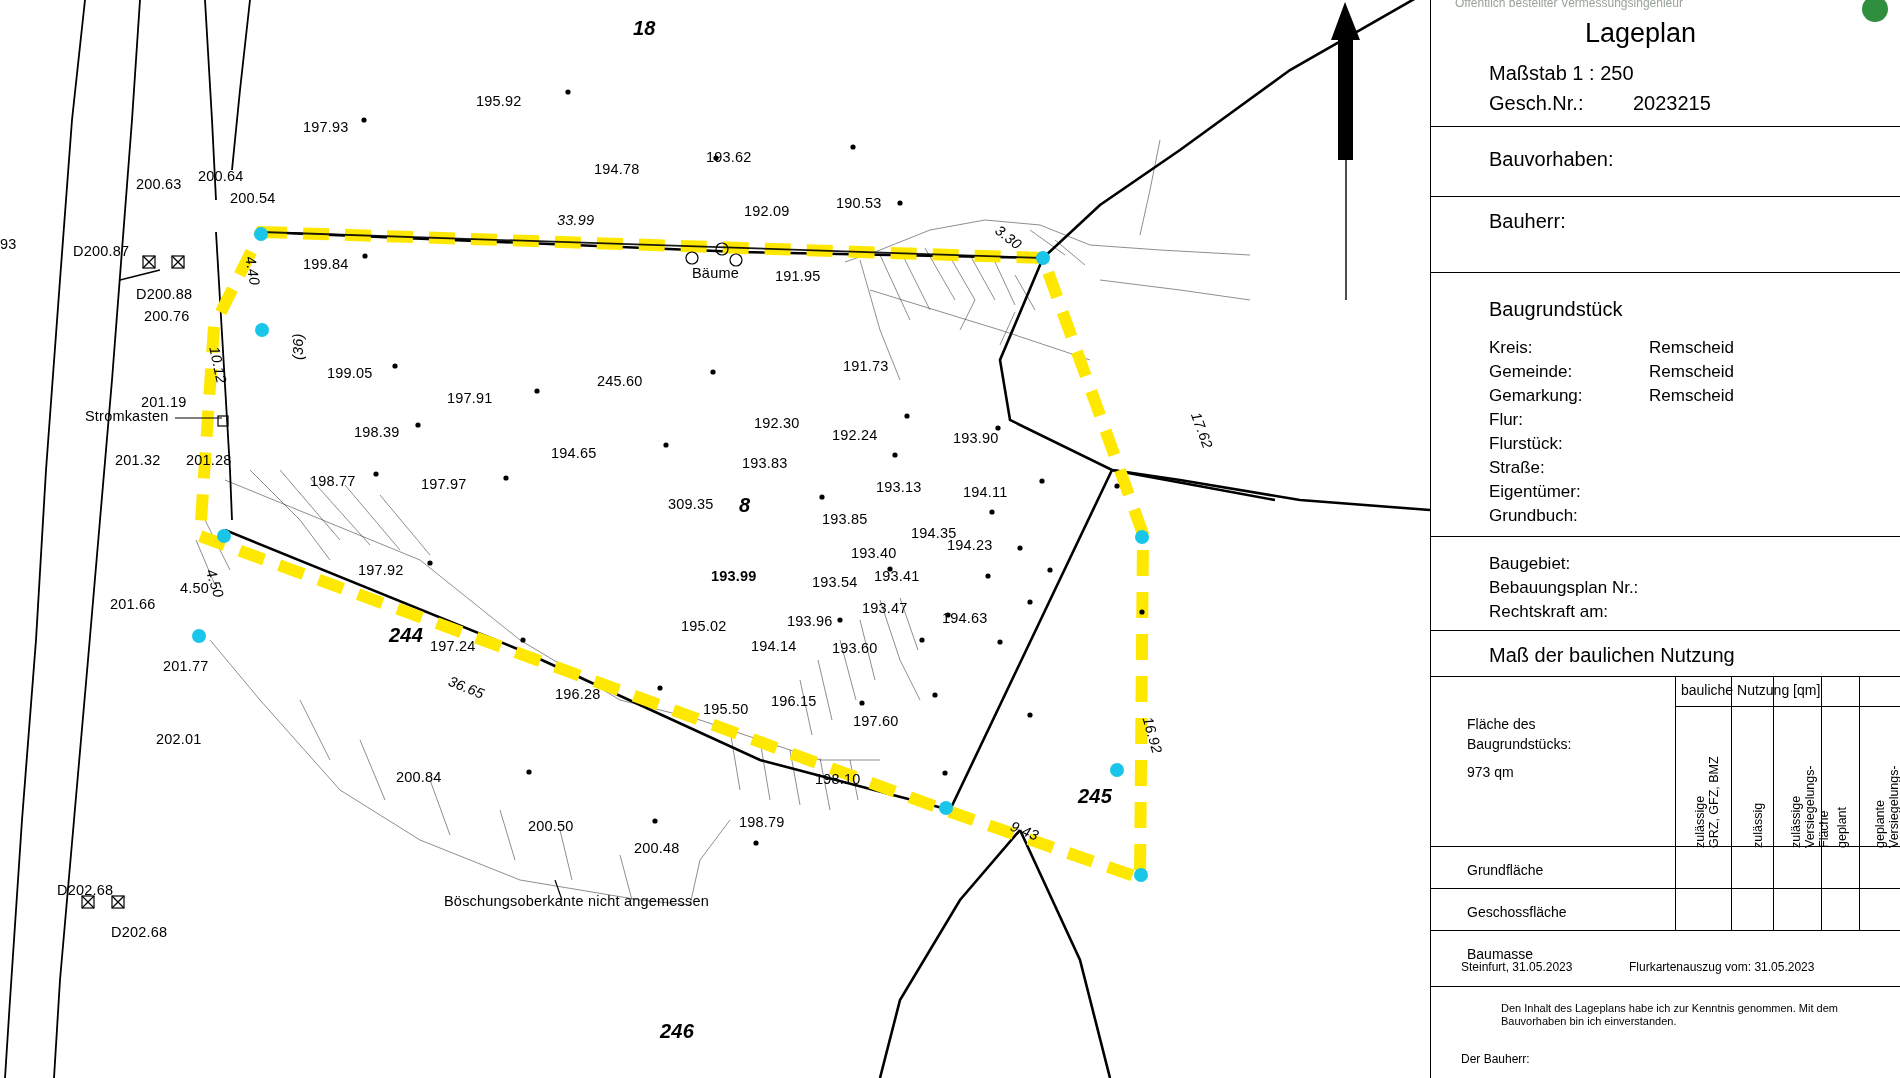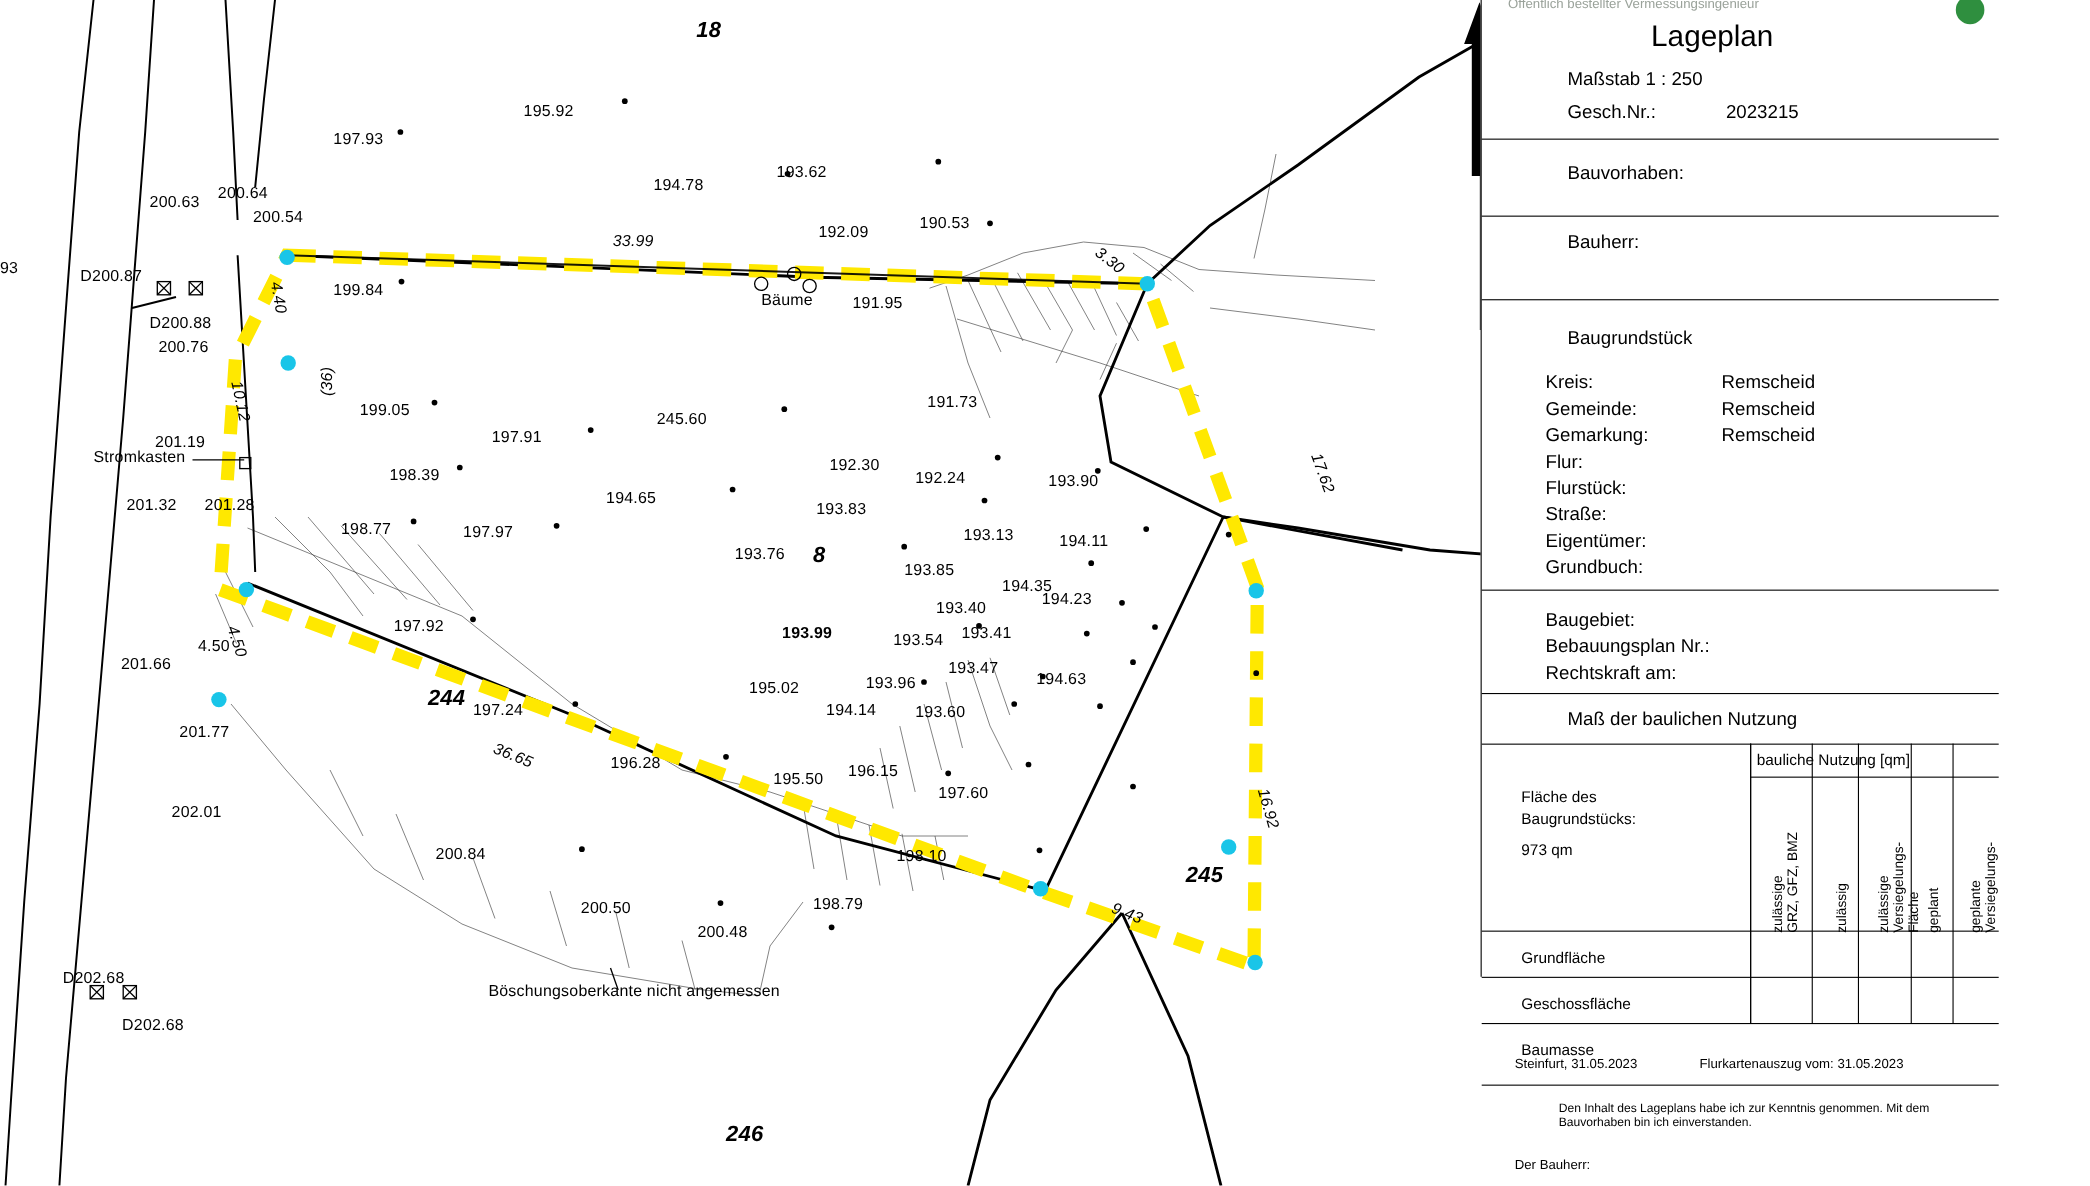--- a/index.html
+++ b/index.html
@@ -11,25 +11,25 @@
   #map svg{position:absolute;left:0;top:0;}
 
   .lbl{position:absolute;font-family:"Liberation Sans",sans-serif;font-size:14.5px;white-space:nowrap;color:#000;letter-spacing:.2px;}
   .lbl.it{font-style:italic;}
   .lbl.bold{font-weight:bold;font-style:italic;font-size:20px;}
   .lbl.rot{transform-origin:left top;}
 
   .note{position:absolute;font-size:12.5px;line-height:15px;white-space:pre;color:#000;}
 
   
-  #panel{position:absolute;left:1346px;top:0;width:470px;height:888px;background:#fff;border-left:1.6px solid #000;box-sizing:border-box;}
+  #panel{position:absolute;left:1430px;top:0;width:470px;height:1078px;background:#fff;border-left:1.6px solid #000;box-sizing:border-box;}
   #panel .hline{position:absolute;left:0;width:470px;height:0;border-top:1.6px solid #000;}
   .ptxt{position:absolute;white-space:nowrap;}
   .t-title{font-size:27px;}
-  .t-big{font-size:17px;margin-left:20px;}
+  .t-big{font-size:20px;}
   .t-md{font-size:17px;}
   .t-sm{font-size:14px;}
   .t-xs{font-size:12px;}
   .t-xxs{font-size:11px;line-height:13px;white-space:pre;margin-left:40px;}
   .vrot{position:absolute;font-size:12.5px;white-space:nowrap;transform:rotate(-90deg);transform-origin:left top;}
   .tblline{position:absolute;background:#000;}
   .logo{position:absolute;right:12px;top:-4px;width:26px;height:26px;border-radius:50%;background:#2f8f3f;}
   .faded{color:#9aa29a;}
 </style>
 </head>
@@ -246,21 +246,21 @@
         <div class="lbl" style="left: 447px; top: 390px;">197.91</div>
         <div class="lbl" style="left: 354px; top: 424px;">198.39</div>
         <div class="lbl" style="left: 597px; top: 373px;">245.60</div>
         <div class="lbl" style="left: 754px; top: 415px;">192.30</div>
         <div class="lbl" style="left: 832px; top: 427px;">192.24</div>
         <div class="lbl" style="left: 928px; top: 430px; margin-left: 25px;">193.90</div>
         <div class="lbl" style="left: 551px; top: 445px;">194.65</div>
         <div class="lbl" style="left: 742px; top: 455px; text-align: center;">193.83</div>
         <div class="lbl" style="left: 310px; top: 473px;">198.77</div>
         <div class="lbl" style="left: 421px; top: 476px;">197.97</div>
-        <div class="lbl" style="left: 668px; top: 496px;">193.76</div>
+        <div class="lbl" style="left: 668px; top: 496px;">309.35</div>
         <div class="lbl" style="left: 876px; top: 479px;">193.13</div>
         <div class="lbl" style="left: 963px; top: 484px;">194.11</div>
         <div class="lbl" style="left: 822px; top: 511px;">193.85</div>
         <div class="lbl" style="left: 911px; top: 525px;">194.35</div>
         <div class="lbl" style="left: 947px; top: 537px;">194.23</div>
         <div class="lbl" style="left: 851px; top: 545px;">193.40</div>
         <div class="lbl" style="left: 843px; top: 358px;">191.73</div>
         <div class="lbl" style="left: 358px; top: 562px;">197.92</div>
         <div class="lbl" style="left: 711px; top: 568px; font-weight: bold;">193.99</div>
         <div class="lbl" style="left: 812px; top: 574px;">193.54</div>

